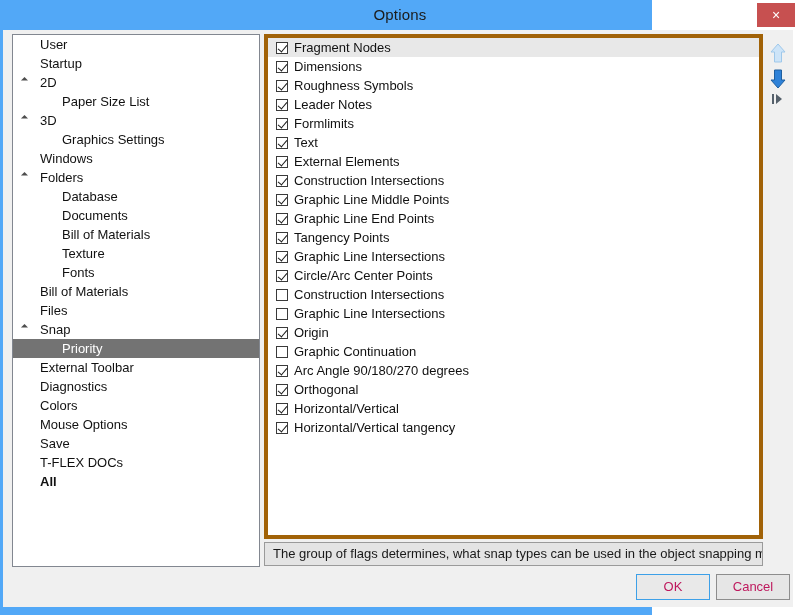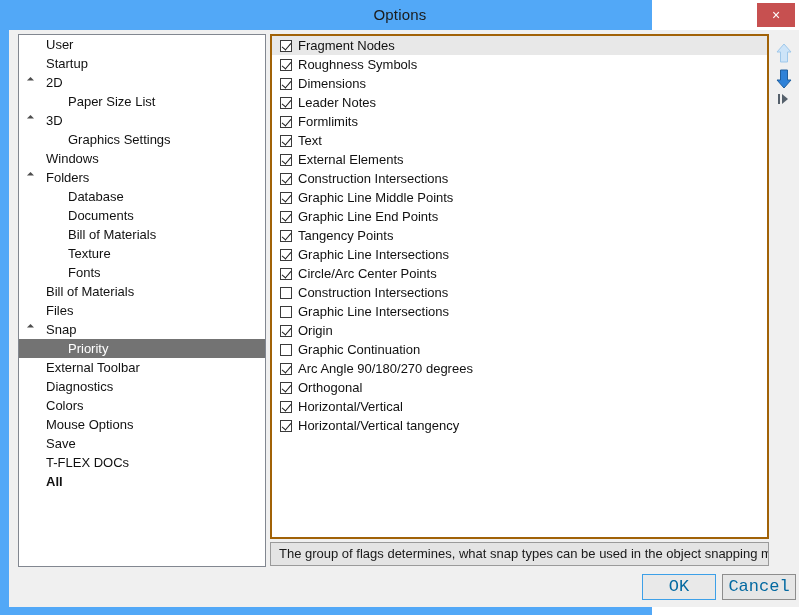--- a/index.html
+++ b/index.html
@@ -54,21 +54,21 @@
     font-size: 14px;
     line-height: 24px;
     text-align: center;
     cursor: pointer;
     font-family: "Liberation Sans", sans-serif;
   }
 
   
   .client {
     position: absolute;
-    left: 9px;
+    left: 3px;
     top: 30px;
     width: 790px;
     height: 577px;
     background: #f0f0f0;
   }
 
   
   .tree-panel {
     position: absolute;
     left: 9px;
@@ -112,21 +112,21 @@
   .tree-row.bold .tlabel { font-weight: bold; }
 
   
   .list-panel {
     position: absolute;
     left: 261px;
     top: 4px;
     width: 499px;
     height: 505px;
     background: #ffffff;
-    border: 2px solid #a16207;
+    border: 4px solid #a16207;
     box-sizing: border-box;
     overflow: hidden;
   }
   .check-row {
     position: relative;
     height: 19px;
     line-height: 19px;
     padding-left: 8px;
     white-space: nowrap;
     cursor: default;
@@ -222,23 +222,23 @@
     height: 36px;
   }
   .dlg-btn {
     position: absolute;
     top: 3px;
     width: 74px;
     height: 26px;
     background: #e6e6e6;
     border: 1px solid #8d8d8d;
     box-sizing: border-box;
-    font-family: Liberation Mono, monospace;
-    font-size: 17px;
-    color: #0369a1;
+    font-family: Liberation Sans, sans-serif;
+    font-size: 13px;
+    color: #be185d;
     text-align: center;
     line-height: 24px;
     cursor: pointer;
   }
   .dlg-btn.ok {
     left: 633px;
     border: 1px solid #3da0e8;
     background: #e9e9e9;
   }
   .dlg-btn.cancel {
@@ -279,22 +279,22 @@
         <div class="tree-row lvl0"><span class="tlabel">Diagnostics</span></div>
         <div class="tree-row lvl0"><span class="tlabel">Colors</span></div>
         <div class="tree-row lvl0"><span class="tlabel">Mouse Options</span></div>
         <div class="tree-row lvl0"><span class="tlabel">Save</span></div>
         <div class="tree-row lvl0"><span class="tlabel">T-FLEX DOCs</span></div>
         <div class="tree-row lvl0 bold"><span class="tlabel">All</span></div>
       </div>
 
     <div class="list-panel" id="list-panel">
         <div class="check-row highlighted"><span class="check-box checked"></span><span class="check-label">Fragment Nodes</span></div>
+        <div class="check-row"><span class="check-box checked"></span><span class="check-label">Dimensions</span></div>
         <div class="check-row"><span class="check-box checked"></span><span class="check-label">Roughness Symbols</span></div>
-        <div class="check-row"><span class="check-box checked"></span><span class="check-label">Dimensions</span></div>
         <div class="check-row"><span class="check-box checked"></span><span class="check-label">Leader Notes</span></div>
         <div class="check-row"><span class="check-box checked"></span><span class="check-label">Formlimits</span></div>
         <div class="check-row"><span class="check-box checked"></span><span class="check-label">Text</span></div>
         <div class="check-row"><span class="check-box checked"></span><span class="check-label">External Elements</span></div>
         <div class="check-row"><span class="check-box checked"></span><span class="check-label">Construction Intersections</span></div>
         <div class="check-row"><span class="check-box checked"></span><span class="check-label">Graphic Line Middle Points</span></div>
         <div class="check-row"><span class="check-box checked"></span><span class="check-label">Graphic Line End Points</span></div>
         <div class="check-row"><span class="check-box checked"></span><span class="check-label">Tangency Points</span></div>
         <div class="check-row"><span class="check-box checked"></span><span class="check-label">Graphic Line Intersections</span></div>
         <div class="check-row"><span class="check-box checked"></span><span class="check-label">Circle/Arc Center Points</span></div>

